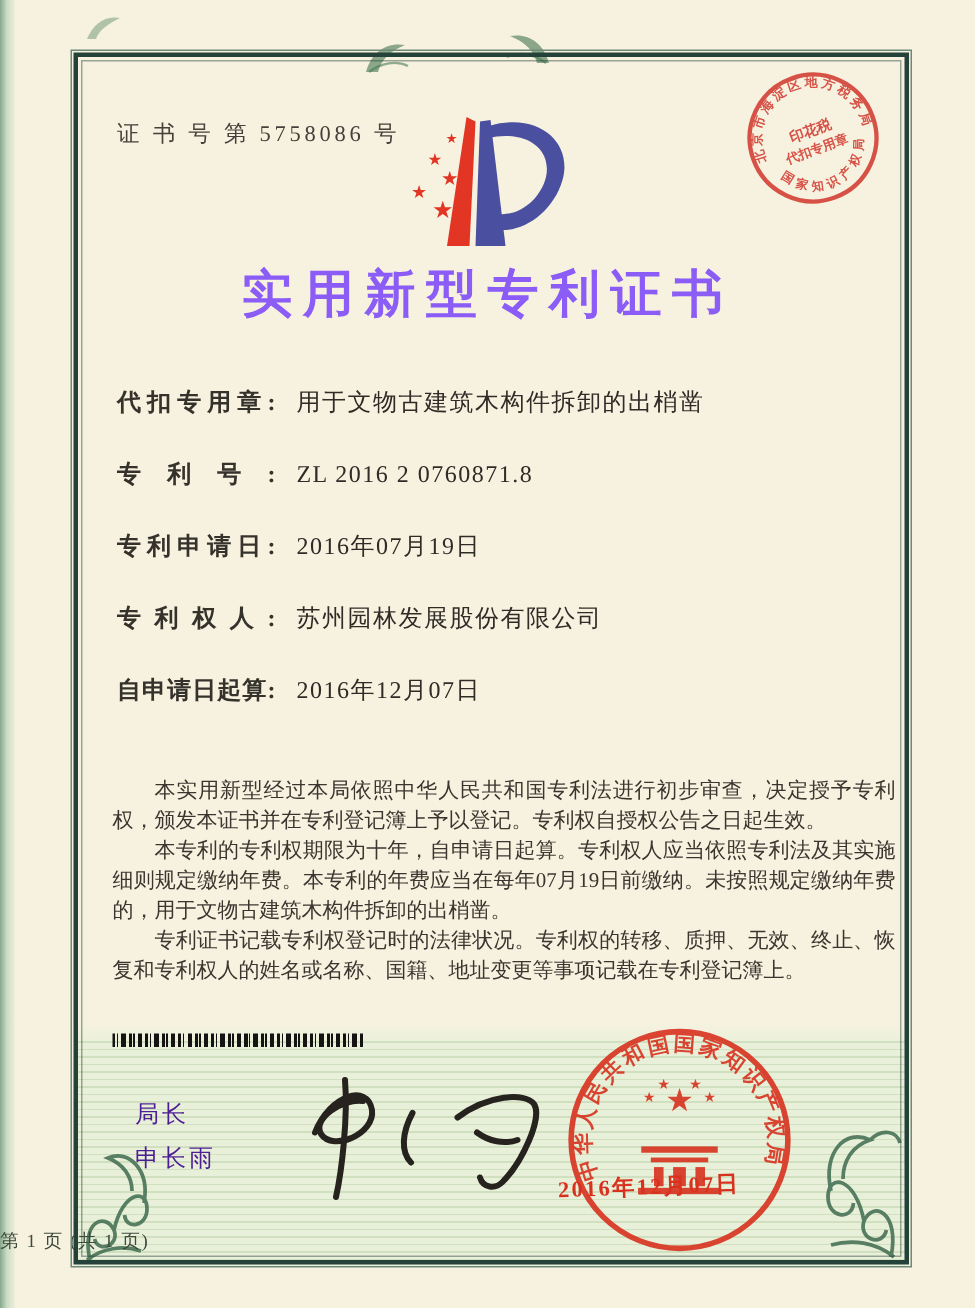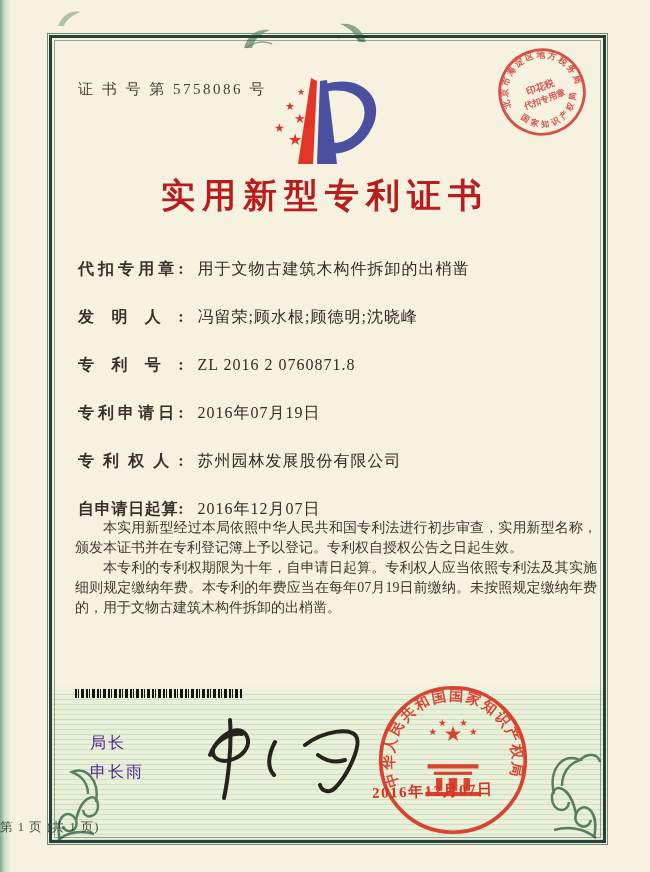--- a/index.html
+++ b/index.html
@@ -14,21 +14,21 @@
   
   .frame { position:absolute; left:47px; top:33px; width:561px; height:812px;
     border:1px solid #6d8a77; pointer-events:none; z-index:30; }
   .frame::after { content:""; position:absolute; inset:1px; border:3px solid #24423a; }
   .frame::before { content:""; position:absolute; inset:6px; border:1px solid rgba(36,66,58,.45); }
 
   .certno { position:absolute; left:78px; top:80px; font-size:15px; letter-spacing:2.5px;
     color:#43413a; z-index:5; }
 
   .title { position:absolute; left:0; top:173px; width:650px; text-align:center;
-    font-size:34px; font-weight:bold; letter-spacing:7px; color:#b91c1c; z-index:5; }
+    font-size:34px; font-weight:bold; letter-spacing:7px; color:#8b5cf6; z-index:5; }
 
   .fields { position:absolute; left:78px; top:255px; width:500px; z-index:5; }
   .frow { margin-bottom:21px; font-size:16px; color:#2f2c27; line-height:27px; white-space:nowrap; }
   .flabel { display:inline-block; width:6.6em; text-align:justify; text-align-last:justify;
     font-weight:600; color:#35322c; }
   .fvalue { margin-left:10px; letter-spacing:1px;margin-top:17px; }
 
   .paras { position:absolute; left:75px; top:518px; width:522px; z-index:5;
     font-size:14px; line-height:20px; color:#3a362f; text-align:justify; }
   .paras p { text-indent:2em; }
@@ -119,44 +119,41 @@
   </svg>
 
   <div class="title">实用新型专利证书</div>
 
   <div class="fields">
     <div class="frow">
       <span class="flabel">代扣专用章:</span>
       <span class="fvalue">用于文物古建筑木构件拆卸的出梢凿</span>
     </div>
     <div class="frow">
-      <span class="flabel">发明人:</span>
-      <span class="fvalue">冯留荣;顾水根;顾德明;沈晓峰</span>
-    </div>
-    <div class="frow">
       <span class="flabel">专利号:</span>
       <span class="fvalue">ZL 2016 2 0760871.8</span>
     </div>
     <div class="frow">
       <span class="flabel">专利申请日:</span>
       <span class="fvalue">2016年07月19日</span>
     </div>
     <div class="frow">
       <span class="flabel">专利权人:</span>
       <span class="fvalue">苏州园林发展股份有限公司</span>
     </div>
     <div class="frow">
       <span class="flabel">自申请日起算:</span>
       <span class="fvalue">2016年12月07日</span>
     </div>
   </div>
 
   <div class="paras">
-    <p>本实用新型经过本局依照中华人民共和国专利法进行初步审查，实用新型名称，颁发本证书并在专利登记簿上予以登记。专利权自授权公告之日起生效。</p>
+    <p>本实用新型经过本局依照中华人民共和国专利法进行初步审查，决定授予专利权，颁发本证书并在专利登记簿上予以登记。专利权自授权公告之日起生效。</p>
     <p>本专利的专利权期限为十年，自申请日起算。专利权人应当依照专利法及其实施细则规定缴纳年费。本专利的年费应当在每年07月19日前缴纳。未按照规定缴纳年费的，用于文物古建筑木构件拆卸的出梢凿。</p>
+    <p>专利证书记载专利权登记时的法律状况。专利权的转移、质押、无效、终止、恢复和专利权人的姓名或名称、国籍、地址变更等事项记载在专利登记簿上。</p>
   </div>
 
   <div class="barcode"></div>
 
   <div class="officer">
     <div>局长</div>
     <div>申长雨</div>
   </div>
 
   <svg class="signature" width="210" height="110" viewBox="0 0 210 110">

